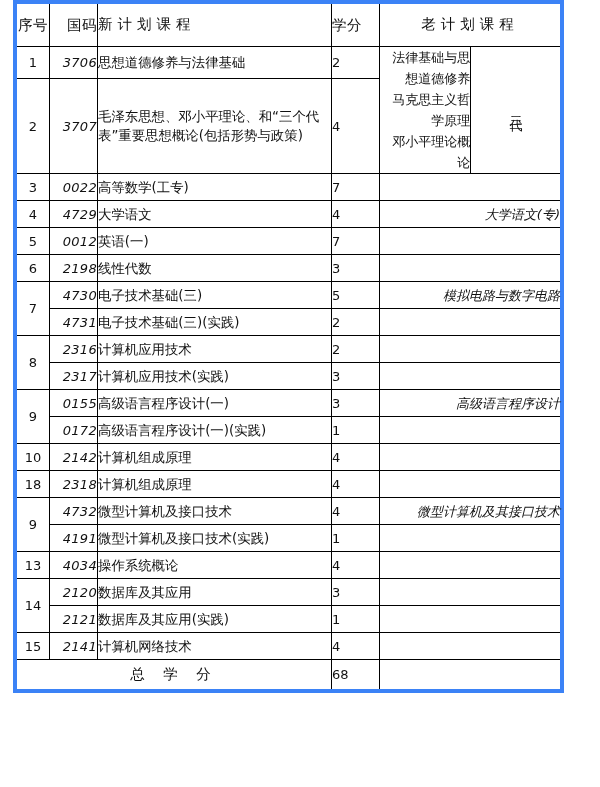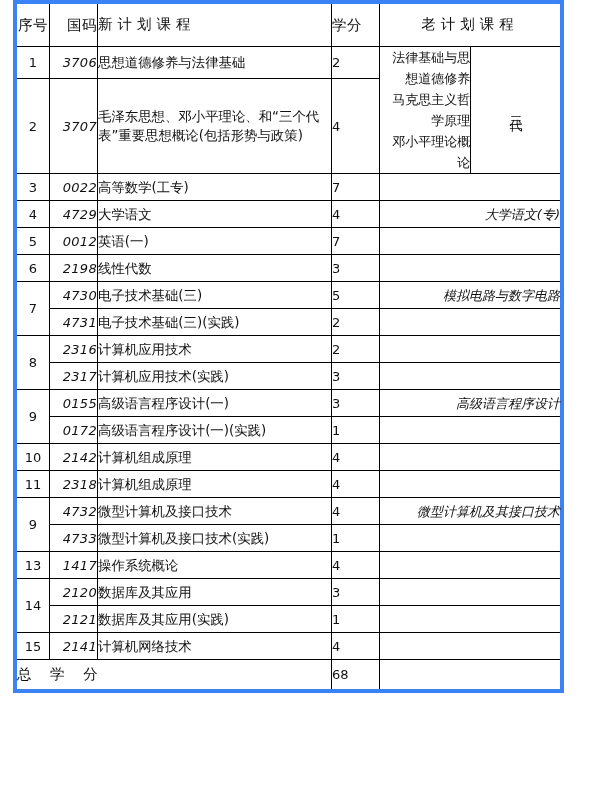--- a/index.html
+++ b/index.html
@@ -77,20 +77,21 @@
     text-orientation: upright;
     line-height: 1.35;
     font-size: 13px;
     margin: 0 auto;
     letter-spacing: 2px;
     height: 66px;
   }
   .old-multi { line-height: 1.62; font-size: 13px; }
   .old-one   { font-size: 13px; font-style: italic; }
   .total-label {
+    text-align: center;
     letter-spacing: 7px;
     font-size: 14.5px;
     padding-left: 7px;
   }
   tfoot td { height: 29px; }
   .num { font-size: 13px; }
   .code { font-size: 13px; letter-spacing: 0.3px; font-style: italic; }
   .seqnum { font-size: 13px; }
   .coursename { font-size: 13.4px; }
 </style>
@@ -210,45 +211,45 @@
 
       <tr>
         <td class="c-seq seqnum">10</td>
         <td class="c-code code">2142</td>
         <td class="c-new coursename">计算机组成原理</td>
         <td class="c-cred num">4</td>
         <td class="c-old old-one" colspan="2"></td>
       </tr>
 
       <tr>
-        <td class="c-seq seqnum">11</td>
+        <td class="c-seq seqnum">18</td>
         <td class="c-code code">2318</td>
         <td class="c-new coursename">计算机组成原理</td>
         <td class="c-cred num">4</td>
         <td class="c-old old-one" colspan="2"></td>
       </tr>
 
       <tr>
         <td class="c-seq seqnum" rowspan="2">9</td>
         <td class="c-code code">4732</td>
         <td class="c-new coursename">微型计算机及接口技术</td>
         <td class="c-cred num">4</td>
         <td class="c-old old-one" colspan="2">微型计算机及其接口技术</td>
       </tr>
 
       <tr>
-        <td class="c-code code">4733</td>
+        <td class="c-code code">4191</td>
         <td class="c-new coursename">微型计算机及接口技术(实践)</td>
         <td class="c-cred num">1</td>
         <td class="c-old old-one" colspan="2"></td>
       </tr>
 
       <tr>
         <td class="c-seq seqnum">13</td>
-        <td class="c-code code">1417</td>
+        <td class="c-code code">4034</td>
         <td class="c-new coursename">操作系统概论</td>
         <td class="c-cred num">4</td>
         <td class="c-old old-one" colspan="2"></td>
       </tr>
 
       <tr>
         <td class="c-seq seqnum" rowspan="2">14</td>
         <td class="c-code code">2120</td>
         <td class="c-new coursename">数据库及其应用</td>
         <td class="c-cred num">3</td>

